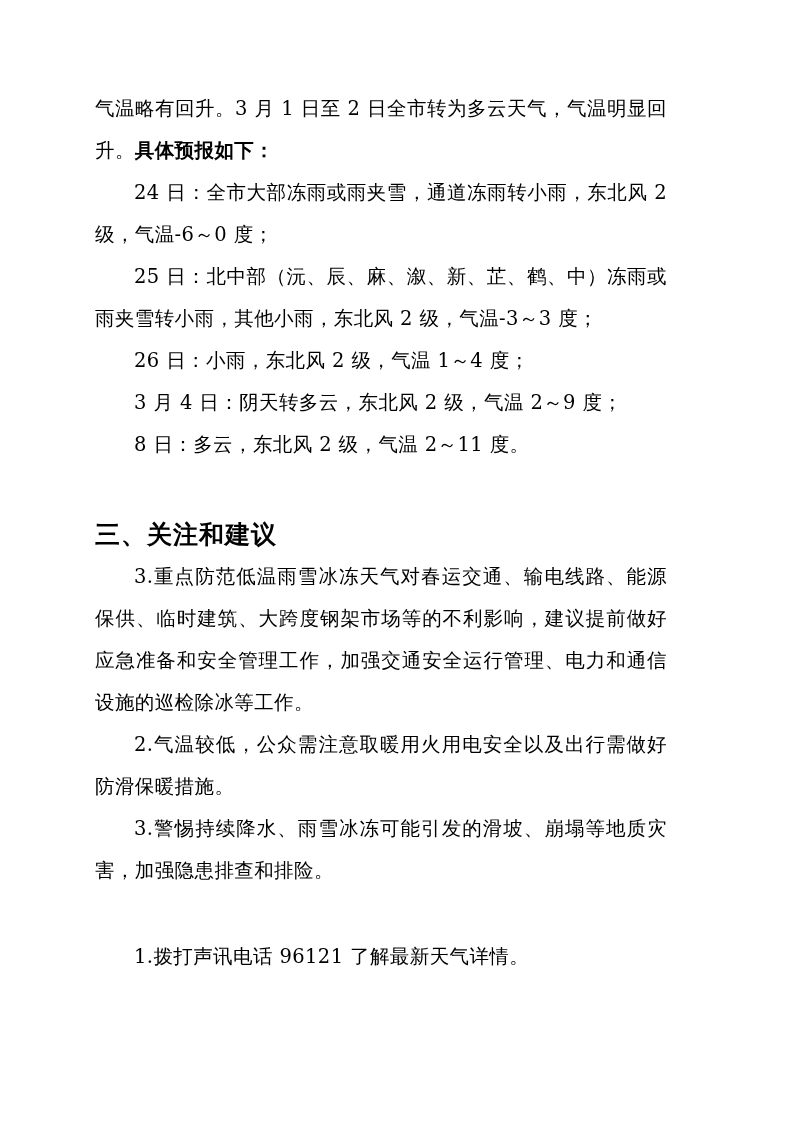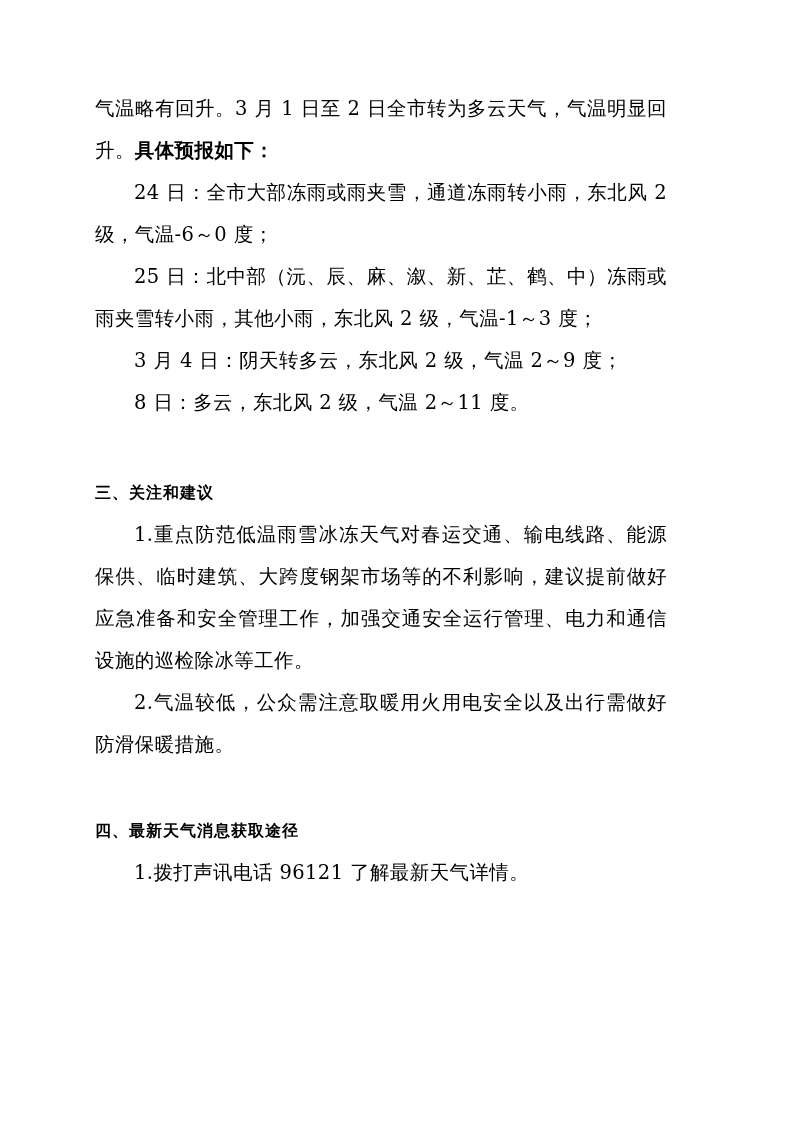--- a/index.html
+++ b/index.html
@@ -35,50 +35,51 @@
     text-indent: 0;
   }
   .indent2 {
     text-indent: 39px;
   }
   .bold {
     font-weight: bold;
   }
   .heading {
     font-weight: bold;
-    font-size: 16px;
+    font-size: 25px;
     line-height: 42px;
     letter-spacing: 1px;
     text-indent: 0;
   }
   .spacer-lg {
     height: 48px;
   }
   .spacer-md {
     height: 44px;
   }
 </style>
 </head>
 <body>
 
 <div class="page">
   <div class="doc-body">
 
     <p class="para"><span>气温略有回升。3 月 1 日至 2 日全市转为多云天气，气温明显回升。</span><span class="bold">具体预报如下：</span></p>
 
     <p class="para indent2">24 日：全市大部冻雨或雨夹雪，通道冻雨转小雨，东北风 2 级，气温-6～0 度；</p>
-    <p class="para indent2">25 日：北中部（沅、辰、麻、溆、新、芷、鹤、中）冻雨或雨夹雪转小雨，其他小雨，东北风 2 级，气温-1～3 度；</p>
+    <p class="para indent2">25 日：北中部（沅、辰、麻、溆、新、芷、鹤、中）冻雨或雨夹雪转小雨，其他小雨，东北风 2 级，气温-3～3 度；</p>
+    <p class="para indent2">26 日：小雨，东北风 2 级，气温 1～4 度；</p>
     <p class="para indent2">3 月 4 日：阴天转多云，东北风 2 级，气温 2～9 度；</p>
     <p class="para indent2">8 日：多云，东北风 2 级，气温 2～11 度。</p>
 
     <div class="spacer-lg"></div>
 
     <p class="heading">三、关注和建议</p>
-    <p class="para indent2">1.重点防范低温雨雪冰冻天气对春运交通、输电线路、能源保供、临时建筑、大跨度钢架市场等的不利影响，建议提前做好应急准备和安全管理工作，加强交通安全运行管理、电力和通信设施的巡检除冰等工作。</p>
+    <p class="para indent2">3.重点防范低温雨雪冰冻天气对春运交通、输电线路、能源保供、临时建筑、大跨度钢架市场等的不利影响，建议提前做好应急准备和安全管理工作，加强交通安全运行管理、电力和通信设施的巡检除冰等工作。</p>
     <p class="para indent2">2.气温较低，公众需注意取暖用火用电安全以及出行需做好防滑保暖措施。</p>
+    <p class="para indent2">3.警惕持续降水、雨雪冰冻可能引发的滑坡、崩塌等地质灾害，加强隐患排查和排险。</p>
 
     <div class="spacer-md"></div>
 
-    <p class="heading">四、最新天气消息获取途径</p>
     <p class="para indent2">1.拨打声讯电话 96121 了解最新天气详情。</p>
 
   </div>
 </div>
 
 </body></html>

